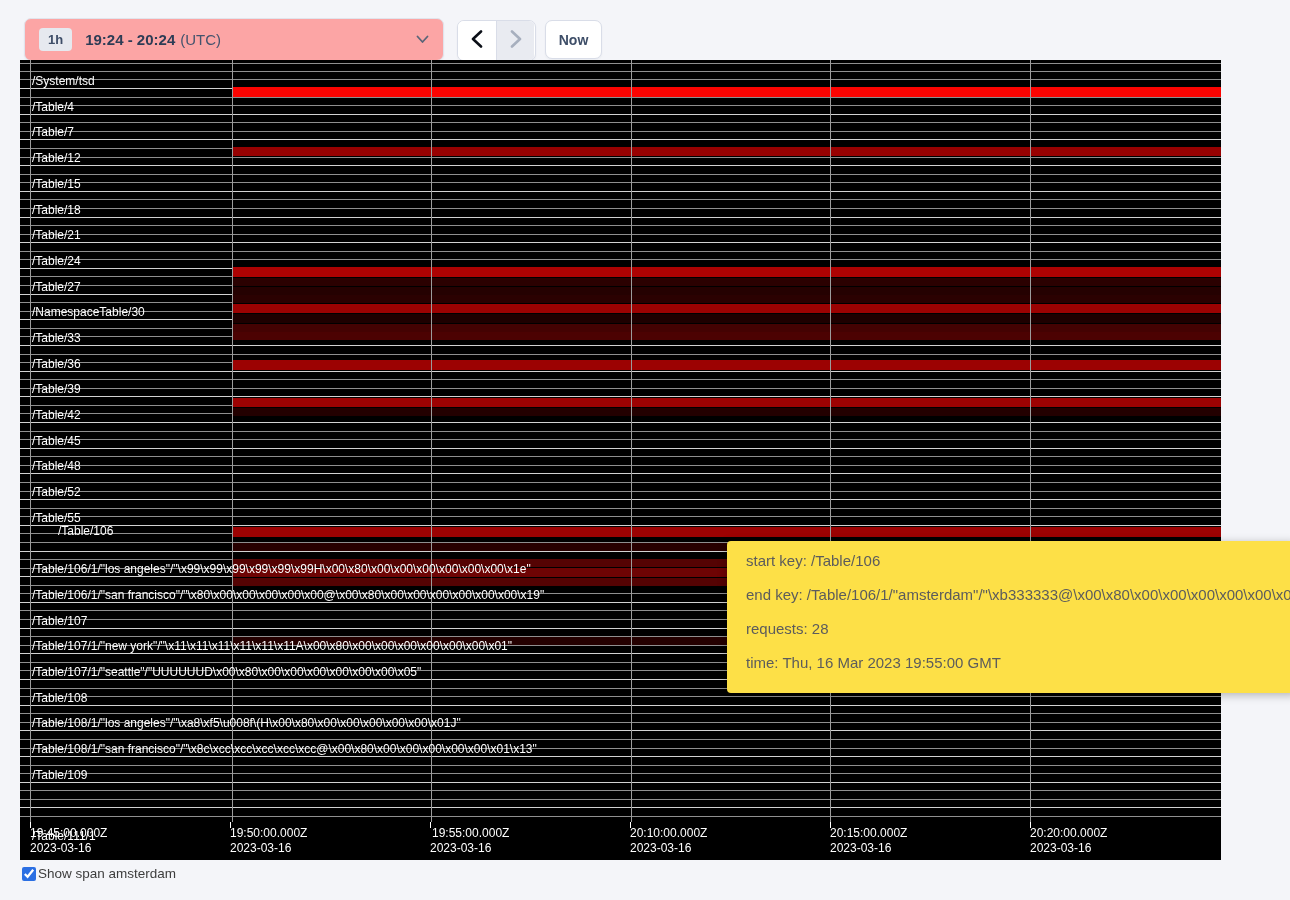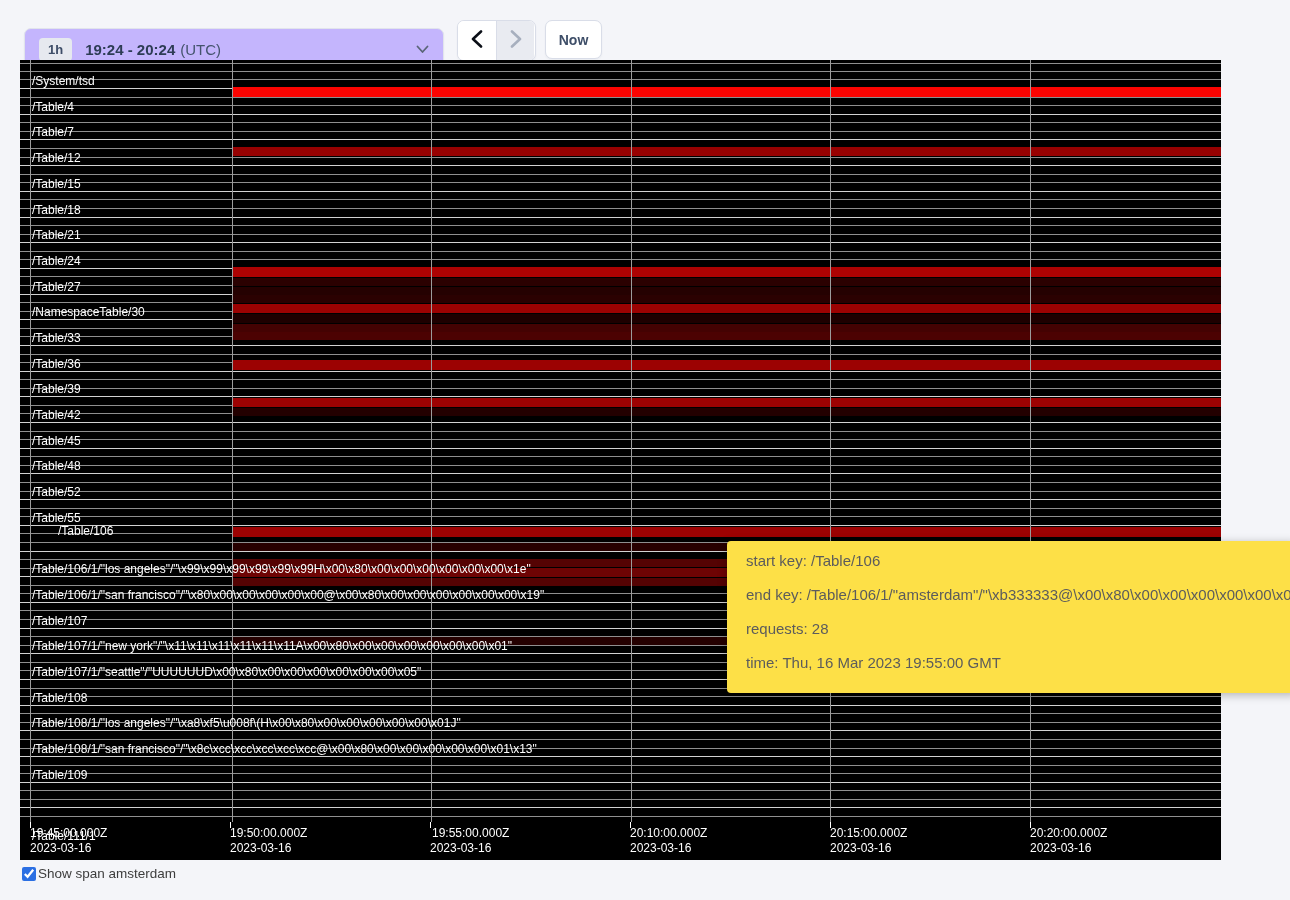--- a/index.html
+++ b/index.html
@@ -3,22 +3,22 @@
 <meta charset="utf-8">
 <style>
   html,body{margin:0;padding:0;}
   body{
     width:1290px;height:900px;position:relative;overflow:hidden;
     background:#f4f5f9;
     font-family:"Liberation Sans", sans-serif;
   }
   
   .time-selector{
-    position:absolute;left:24px;top:28px;width:420px;height:43px;
-    background:#c4b5fd;border:1px solid #e1e4ec;border-radius:7px;
+    position:absolute;left:24px;top:18px;width:420px;height:43px;
+    background:#fca5a5;border:1px solid #e1e4ec;border-radius:7px;
     box-shadow:0 1px 2px rgba(40,50,80,.05);
     display:flex;align-items:center;padding:0 14px;box-sizing:border-box;
     cursor:pointer;
   }
   .range-badge{
     background:#e6e9ef;color:#3e4e68;font-weight:bold;font-size:13px;
     border-radius:4px;padding:4px 9px;margin-right:13px;
   }
   .range-text{font-size:15px;font-weight:bold;color:#2d3c55;}
   .range-tz{font-size:15px;color:#44536d;margin-left:5px;}

